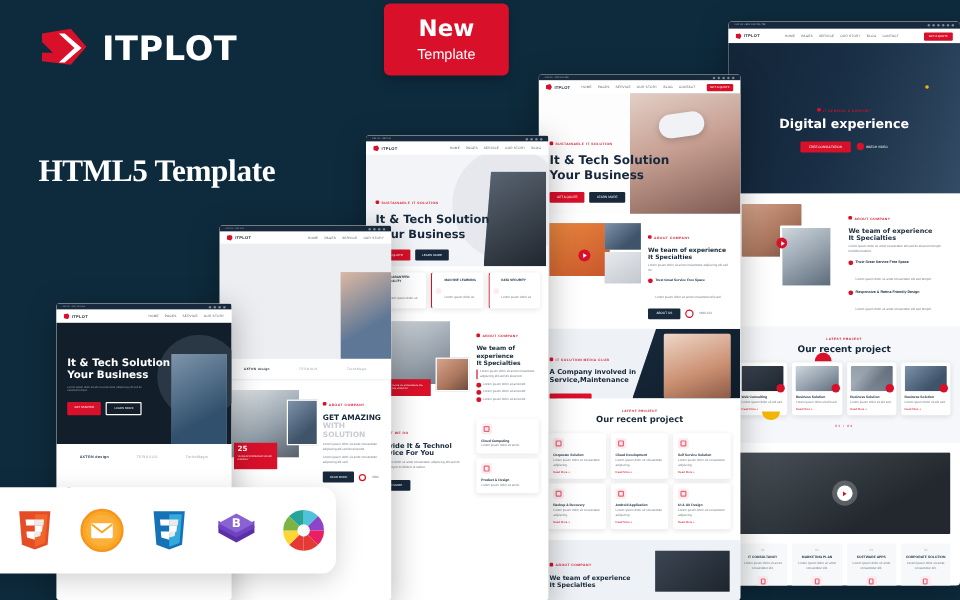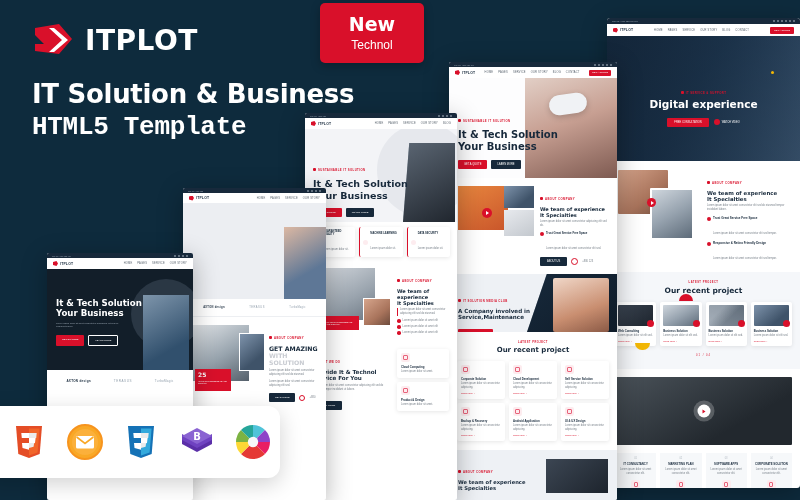--- a/index.html
+++ b/index.html
@@ -12,21 +12,21 @@
   .stage { position:absolute; inset:0; overflow:hidden; background:#0e2b3d; }
 
   
   .brand { position:absolute; left:32px; top:22px; display:flex; align-items:center; gap:9px; z-index:40; }
   .logo-mark { width:44px; height:36px; position:relative; }
   .logo-mark svg { display:block; }
   .logo-text { color:#ffffff; font-size:28px; font-weight:bold; letter-spacing:0.5px; font-family:"DejaVu Sans", sans-serif; }
 
   .headline { position:absolute; left:32px; top:78px; z-index:40; }
   .headline .l1 { color:#ffffff; font-size:26px; font-weight:bold; line-height:1.28; letter-spacing:-0.3px; font-family:"DejaVu Sans", sans-serif; white-space:nowrap;}
-  .headline .l2 { color:#ffffff; font-size:26px; font-weight:bold; line-height:1.28; letter-spacing:-0.3px; font-family:Liberation Mono, monospace; white-space:nowrap;}
+  .headline .l2 { color:#ffffff; font-size:26px; font-weight:bold; line-height:1.28; letter-spacing:-0.3px; font-family:Liberation Serif, serif; white-space:nowrap;margin-top:48px;}
 
   
   .new-badge {
     position:absolute; left:320px; top:3px; width:104px; height:60px;
     background:#d9102a; border-radius:5px; z-index:60;
     display:flex; flex-direction:column; align-items:center; justify-content:center;
     box-shadow:0 3px 10px rgba(0,0,0,.25);
   }
   .new-badge .nb1 { color:#fff; font-size:19px; font-weight:bold; line-height:1; font-family:"DejaVu Sans", sans-serif;}
   .new-badge .nb2 { color:#fff; font-size:12px; line-height:1; margin-top:5px; font-family:"Liberation Sans", sans-serif;}
@@ -598,27 +598,26 @@
     <span class="logo-mark">
       <svg width="44" height="36" viewBox="0 0 44 36" xmlns="http://www.w3.org/2000/svg">
         <path d="M3 6 L27 2 L40 17 L27 32 L3 29 L3 22 L12 22 L3 13 Z" fill="#d9102a"></path>
         <path d="M22 6 L36 18 L22 30 L17 30 L30 18 L17 6 Z" fill="#ffffff"></path>
       </svg>
     </span>
     <span class="logo-text">ITPLOT</span>
   </div>
 
   <div class="headline">
-    <div class="l1">IT Solution &amp; Business</div>
     <div class="l2">HTML5 Template</div>
   </div>
 
   <div class="new-badge">
     <span class="nb1">New</span>
-    <span class="nb2">Technol</span>
+    <span class="nb2">Template</span>
   </div>
 
   <div class="tech-strip">
 
     <span class="tech-icon">
       <svg width="40" height="40" viewBox="0 0 40 40" xmlns="http://www.w3.org/2000/svg">
         <path d="M7 4 L33 4 L30.7 32 L20 36 L9.3 32 Z" fill="#e44d26"></path>
         <path d="M20 6.5 L20 33.6 L28.6 30.4 L30.6 6.5 Z" fill="#f16529"></path>
         <path d="M20 11 L12.3 11 L12.8 16 L20 16 L20 21 L15.6 21 L13 21 L13.5 26 L20 27.8 L20 22.7 L20.1 22.7 L26 21 L26.6 16 L20 16 L20 11 Z" fill="#ffffff"></path>
         <path d="M20 11 L20 16 L27.2 16 L27.7 11 Z M20 21 L20 26 L24.6 24.7 L25.1 21 Z" fill="#ebebeb"></path>

